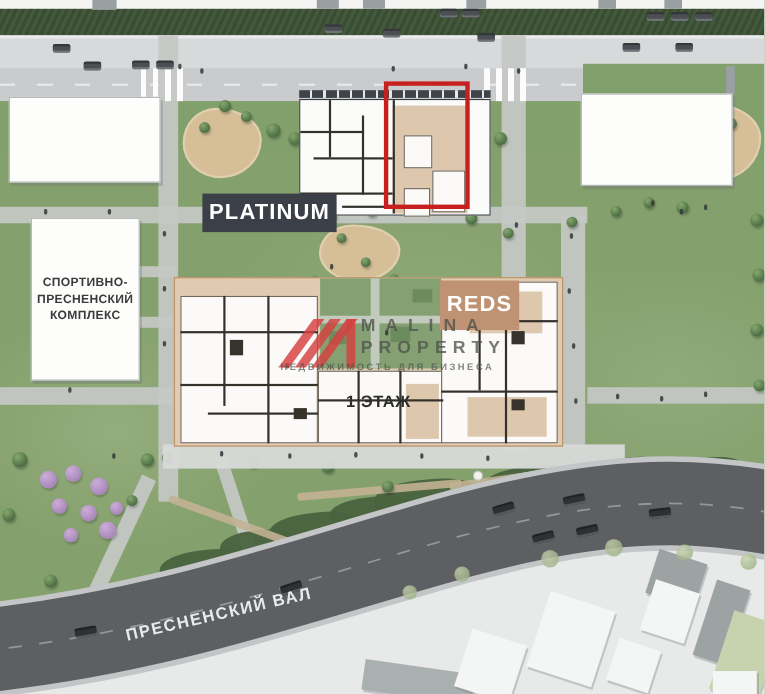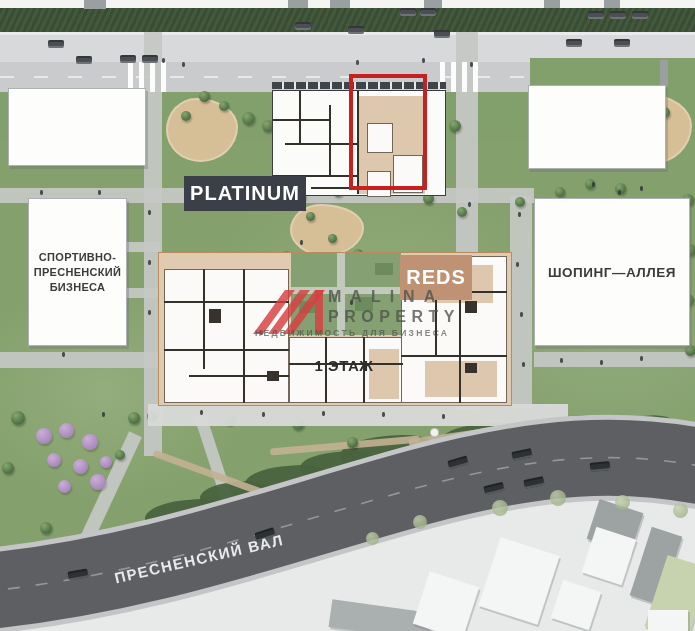--- a/index.html
+++ b/index.html
@@ -158,27 +158,24 @@
 
   <div class="abs" style="left:148px;top:404px;width:420px;height:22px;background:#d8dad8;opacity:.95;"></div>
 
   <div class="abs whitebldg" style="left:8px;top:88px;width:138px;height:78px;"></div>
   <div class="abs whitebldg" style="left:528px;top:85px;width:138px;height:84px;"></div>
 
   <div class="abs whitebldg" style="left:28px;top:198px;width:99px;height:148px;">
     <div class="bldg-label">
       <span>СПОРТИВНО-</span>
       <span>ПРЕСНЕНСКИЙ</span>
-      <span>БИЗНЕСА</span>
+      <span>КОМПЛЕКС</span>
     </div>
   </div>
 
-  <div class="abs whitebldg" style="left:534px;top:198px;width:156px;height:148px;">
-    <div class="bldg-label" style="font-size:13.5px;letter-spacing:.5px;">ШОПИНГ—АЛЛЕЯ</div>
-  </div>
 
   <div class="abs" style="left:272px;top:82px;width:174px;height:7px;background:#3f434a repeating-linear-gradient(90deg, transparent 0 10px, #e8e8e8 10px 12px);"></div>
   <div class="abs" style="left:272px;top:90px;width:174px;height:106px;background:#fbfbfa;border:1.5px solid #3a3d40;">
     <div class="abs tanpatch" style="left:84px;top:5px;width:68px;height:98px;"></div>
     <div class="abs wall" style="left:0;top:28px;width:58px;height:2px;"></div>
     <div class="abs wall" style="left:26px;top:0;width:2px;height:52px;"></div>
     <div class="abs wall" style="left:56px;top:14px;width:2px;height:72px;"></div>
     <div class="abs wall" style="left:12px;top:52px;width:72px;height:2px;"></div>
     <div class="abs wall" style="left:0;top:84px;width:84px;height:2px;"></div>
     <div class="abs wall" style="left:84px;top:0;width:2px;height:103px;"></div>

